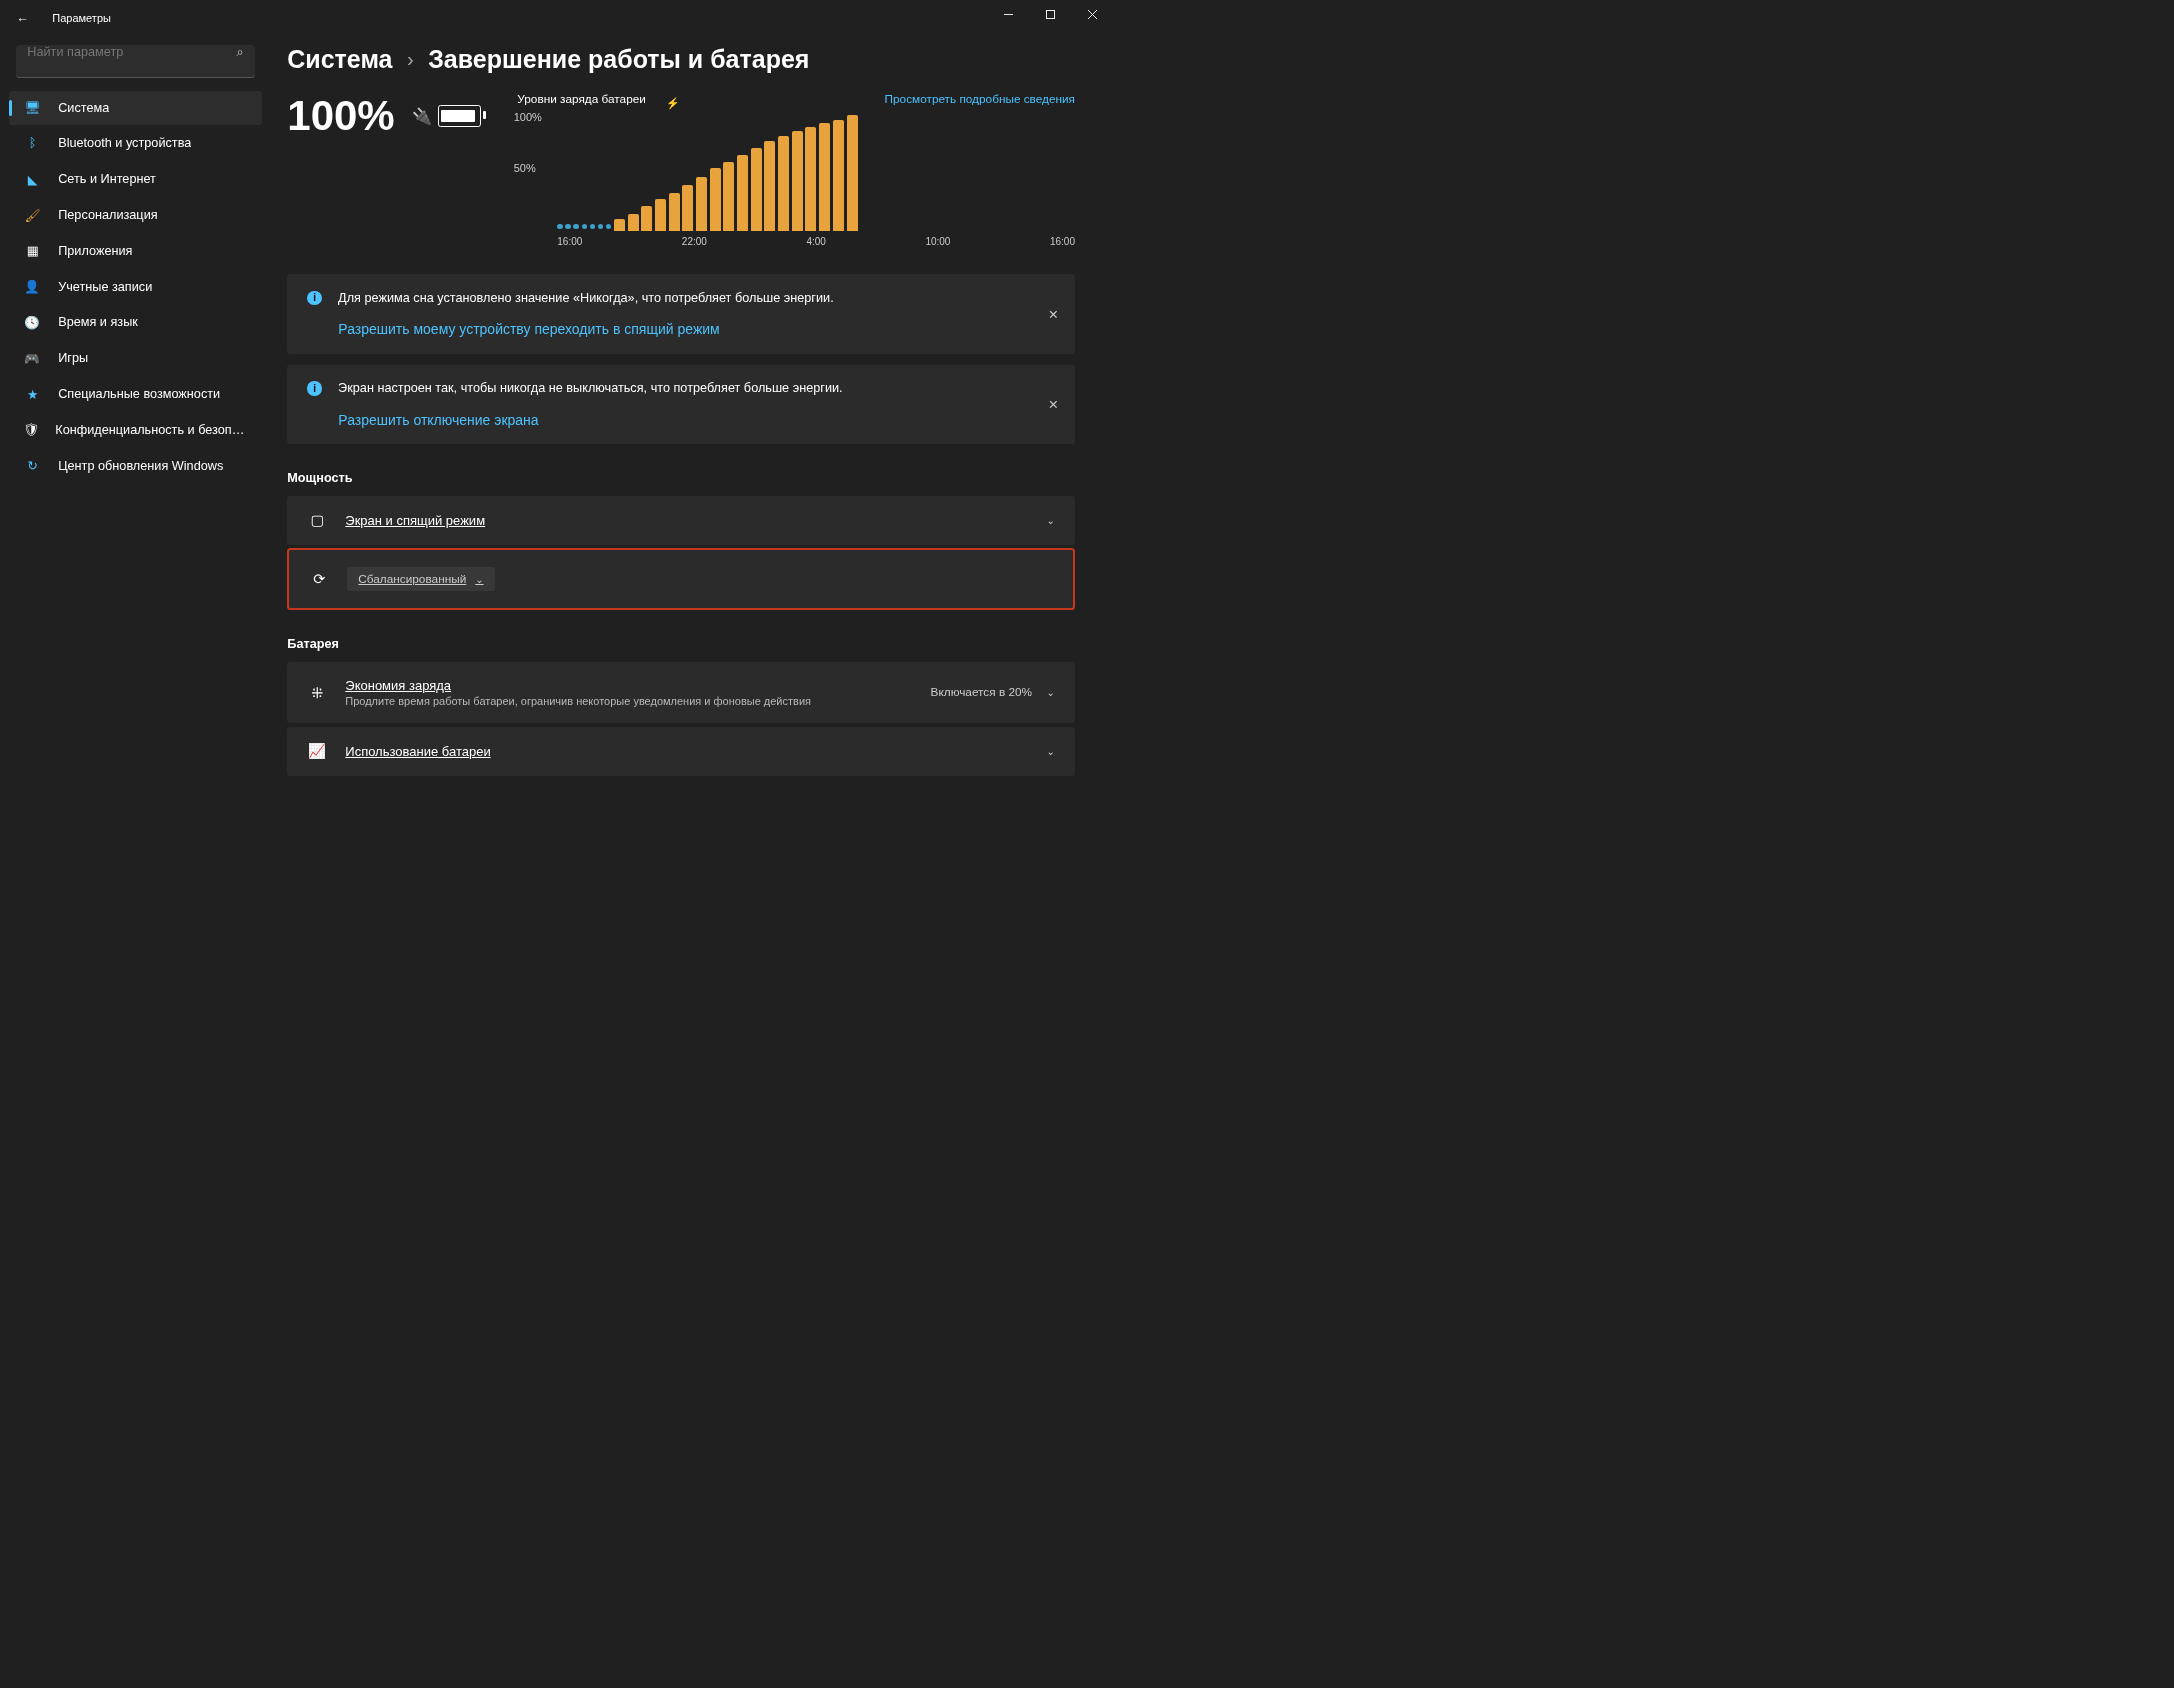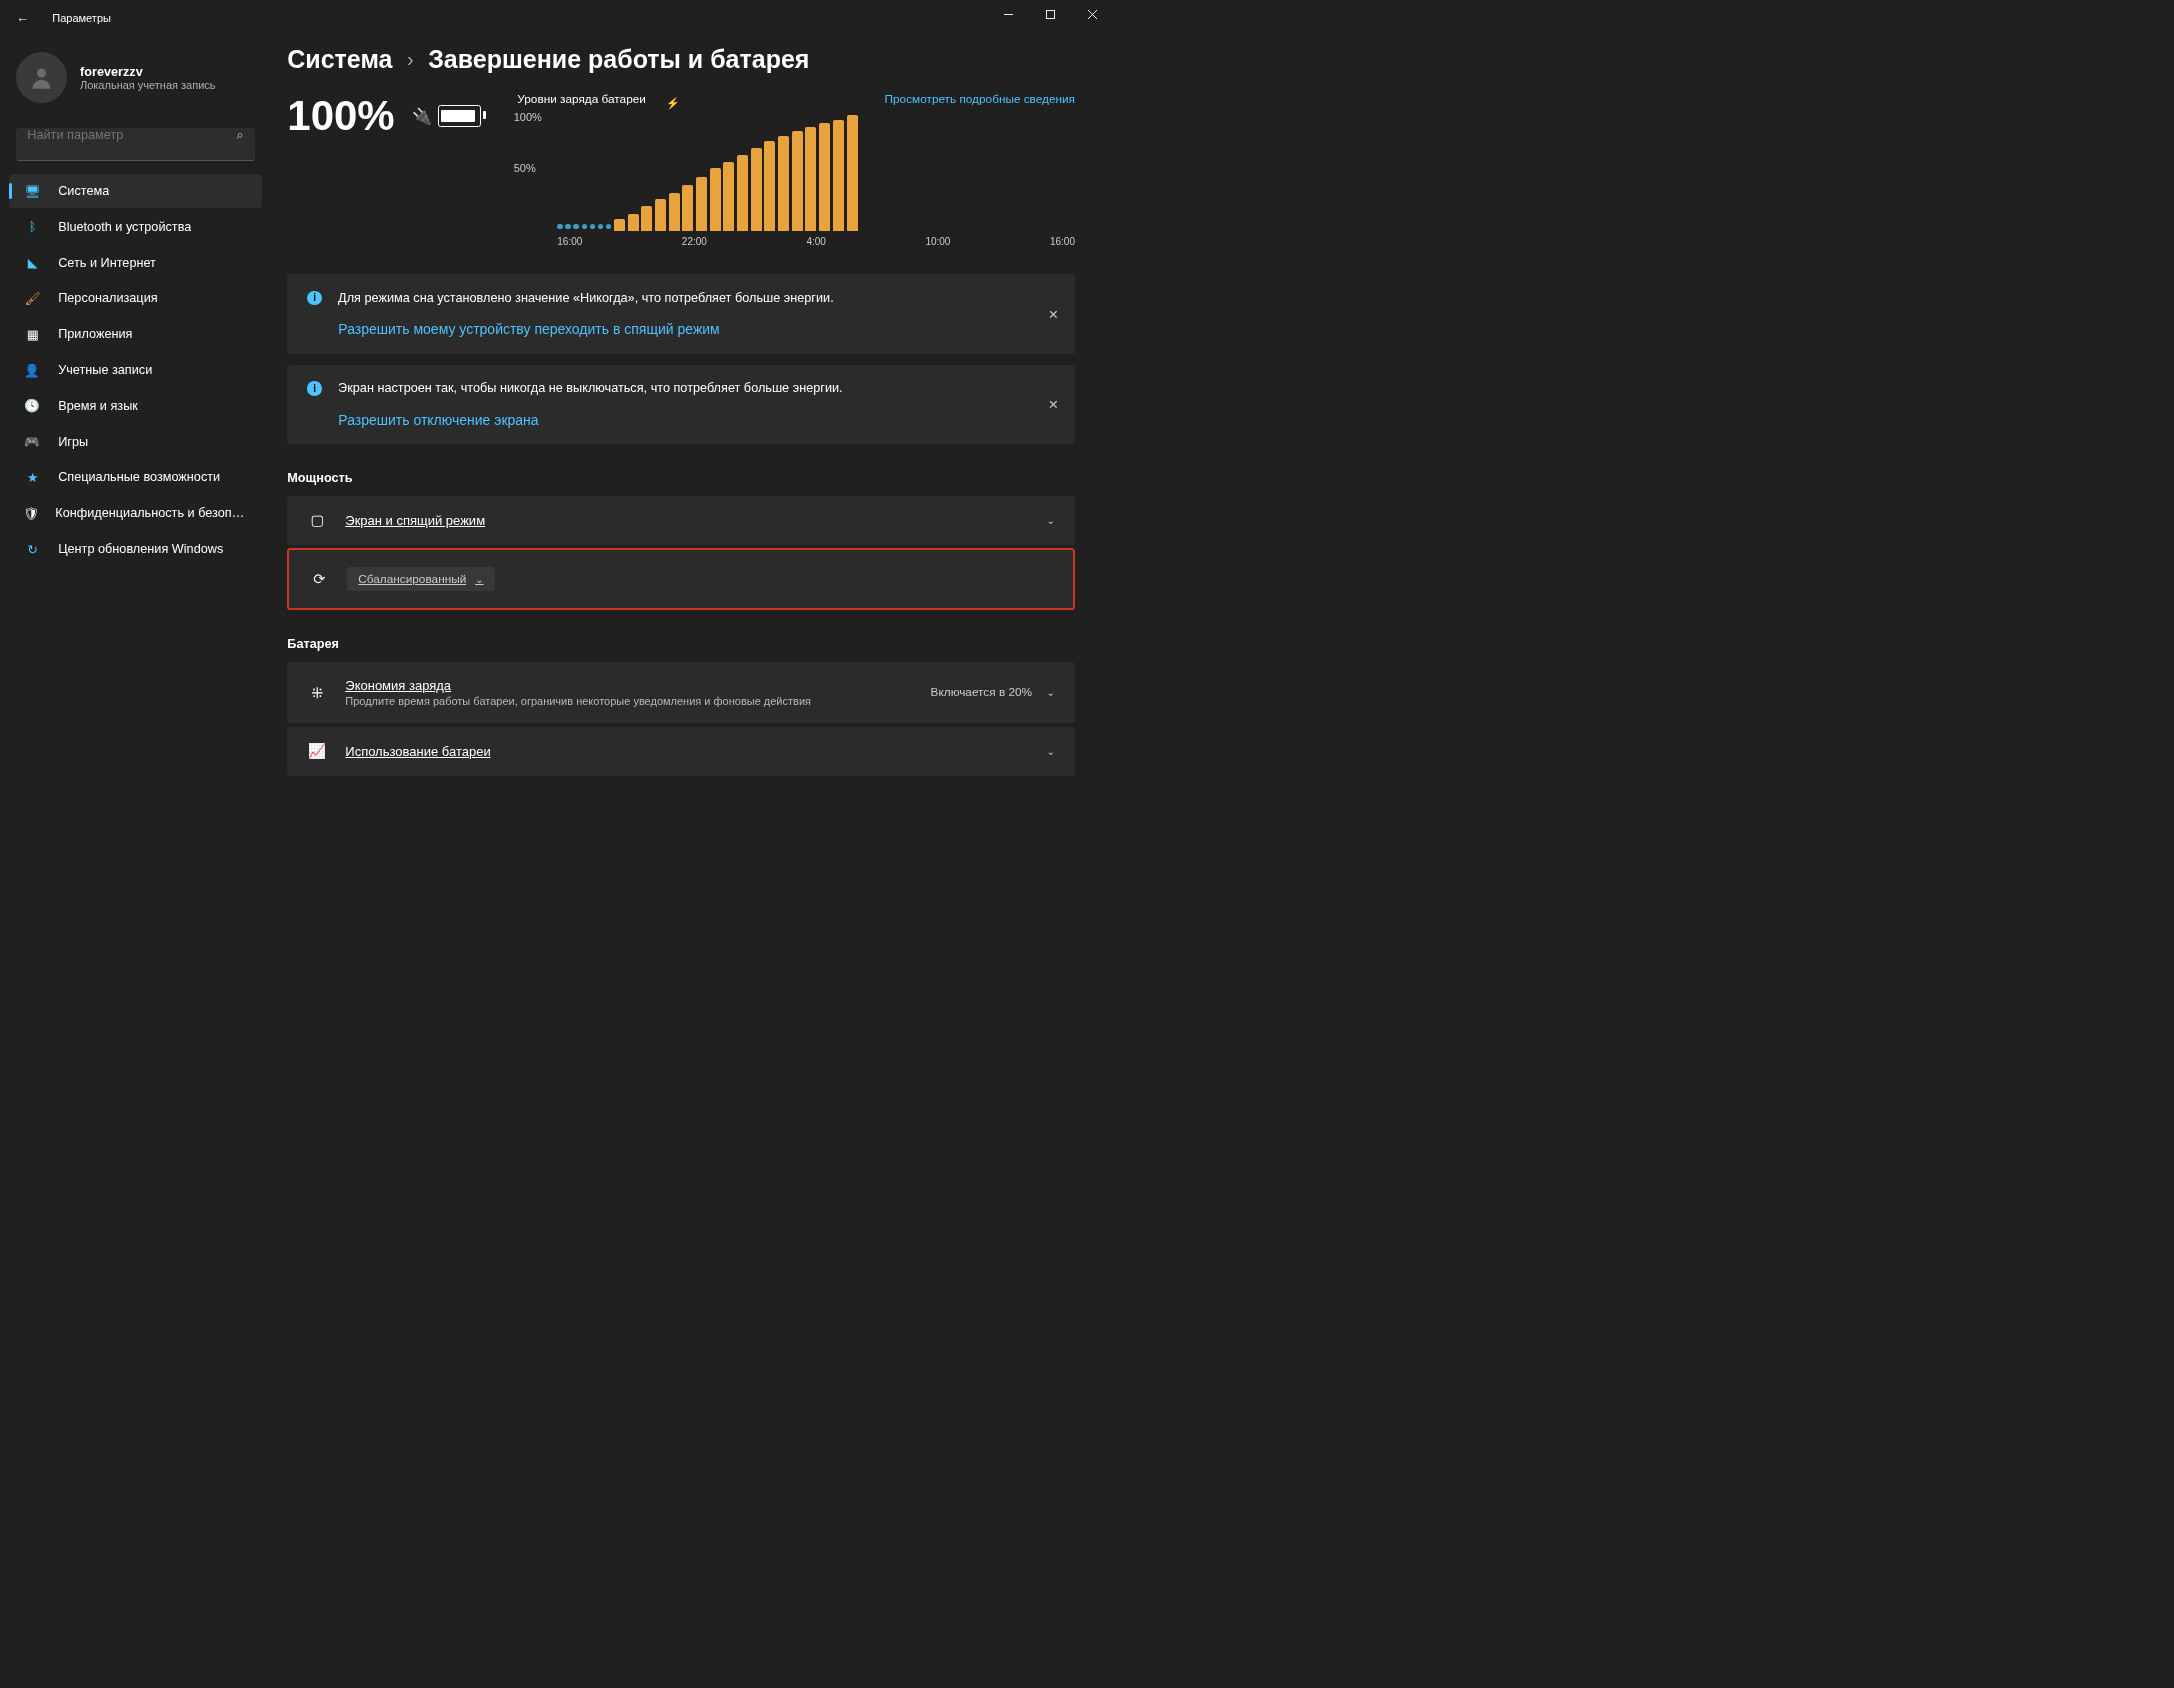--- a/index.html
+++ b/index.html
@@ -89,32 +89,20 @@
           <svg width="9" height="9" viewBox="0 0 10 10">
             <line x1="0" y1="0" x2="10" y2="10" stroke="#fff" stroke-width="1"></line>
             <line x1="10" y1="0" x2="0" y2="10" stroke="#fff" stroke-width="1"></line>
           </svg>
         </div>
     </div>
   </div>
 
   <div class="body">
     <div class="sidebar">
-      <div class="account">
-        <div class="avatar">
-          <svg viewBox="0 0 24 24">
-              <circle cx="12" cy="8" r="4"></circle>
-              <path d="M4 22c0-4.4 3.6-8 8-8s8 3.6 8 8"></path>
-            </svg>
-        </div>
-        <div>
-          <div class="account-name">foreverzzv</div>
-          <div class="account-sub">Локальная учетная запись</div>
-        </div>
-      </div>
       <div class="search-box">
         <input placeholder="Найти параметр" style="">
         <span class="srch-ic">⌕</span>
       </div>
       <ul class="nav">
         <li class="nav-item selected">
             <span class="nav-icon" style="color:#4cc2ff">🖥</span>
             <span class="nav-label">Система</span>
           </li>
         <li class="nav-item">

